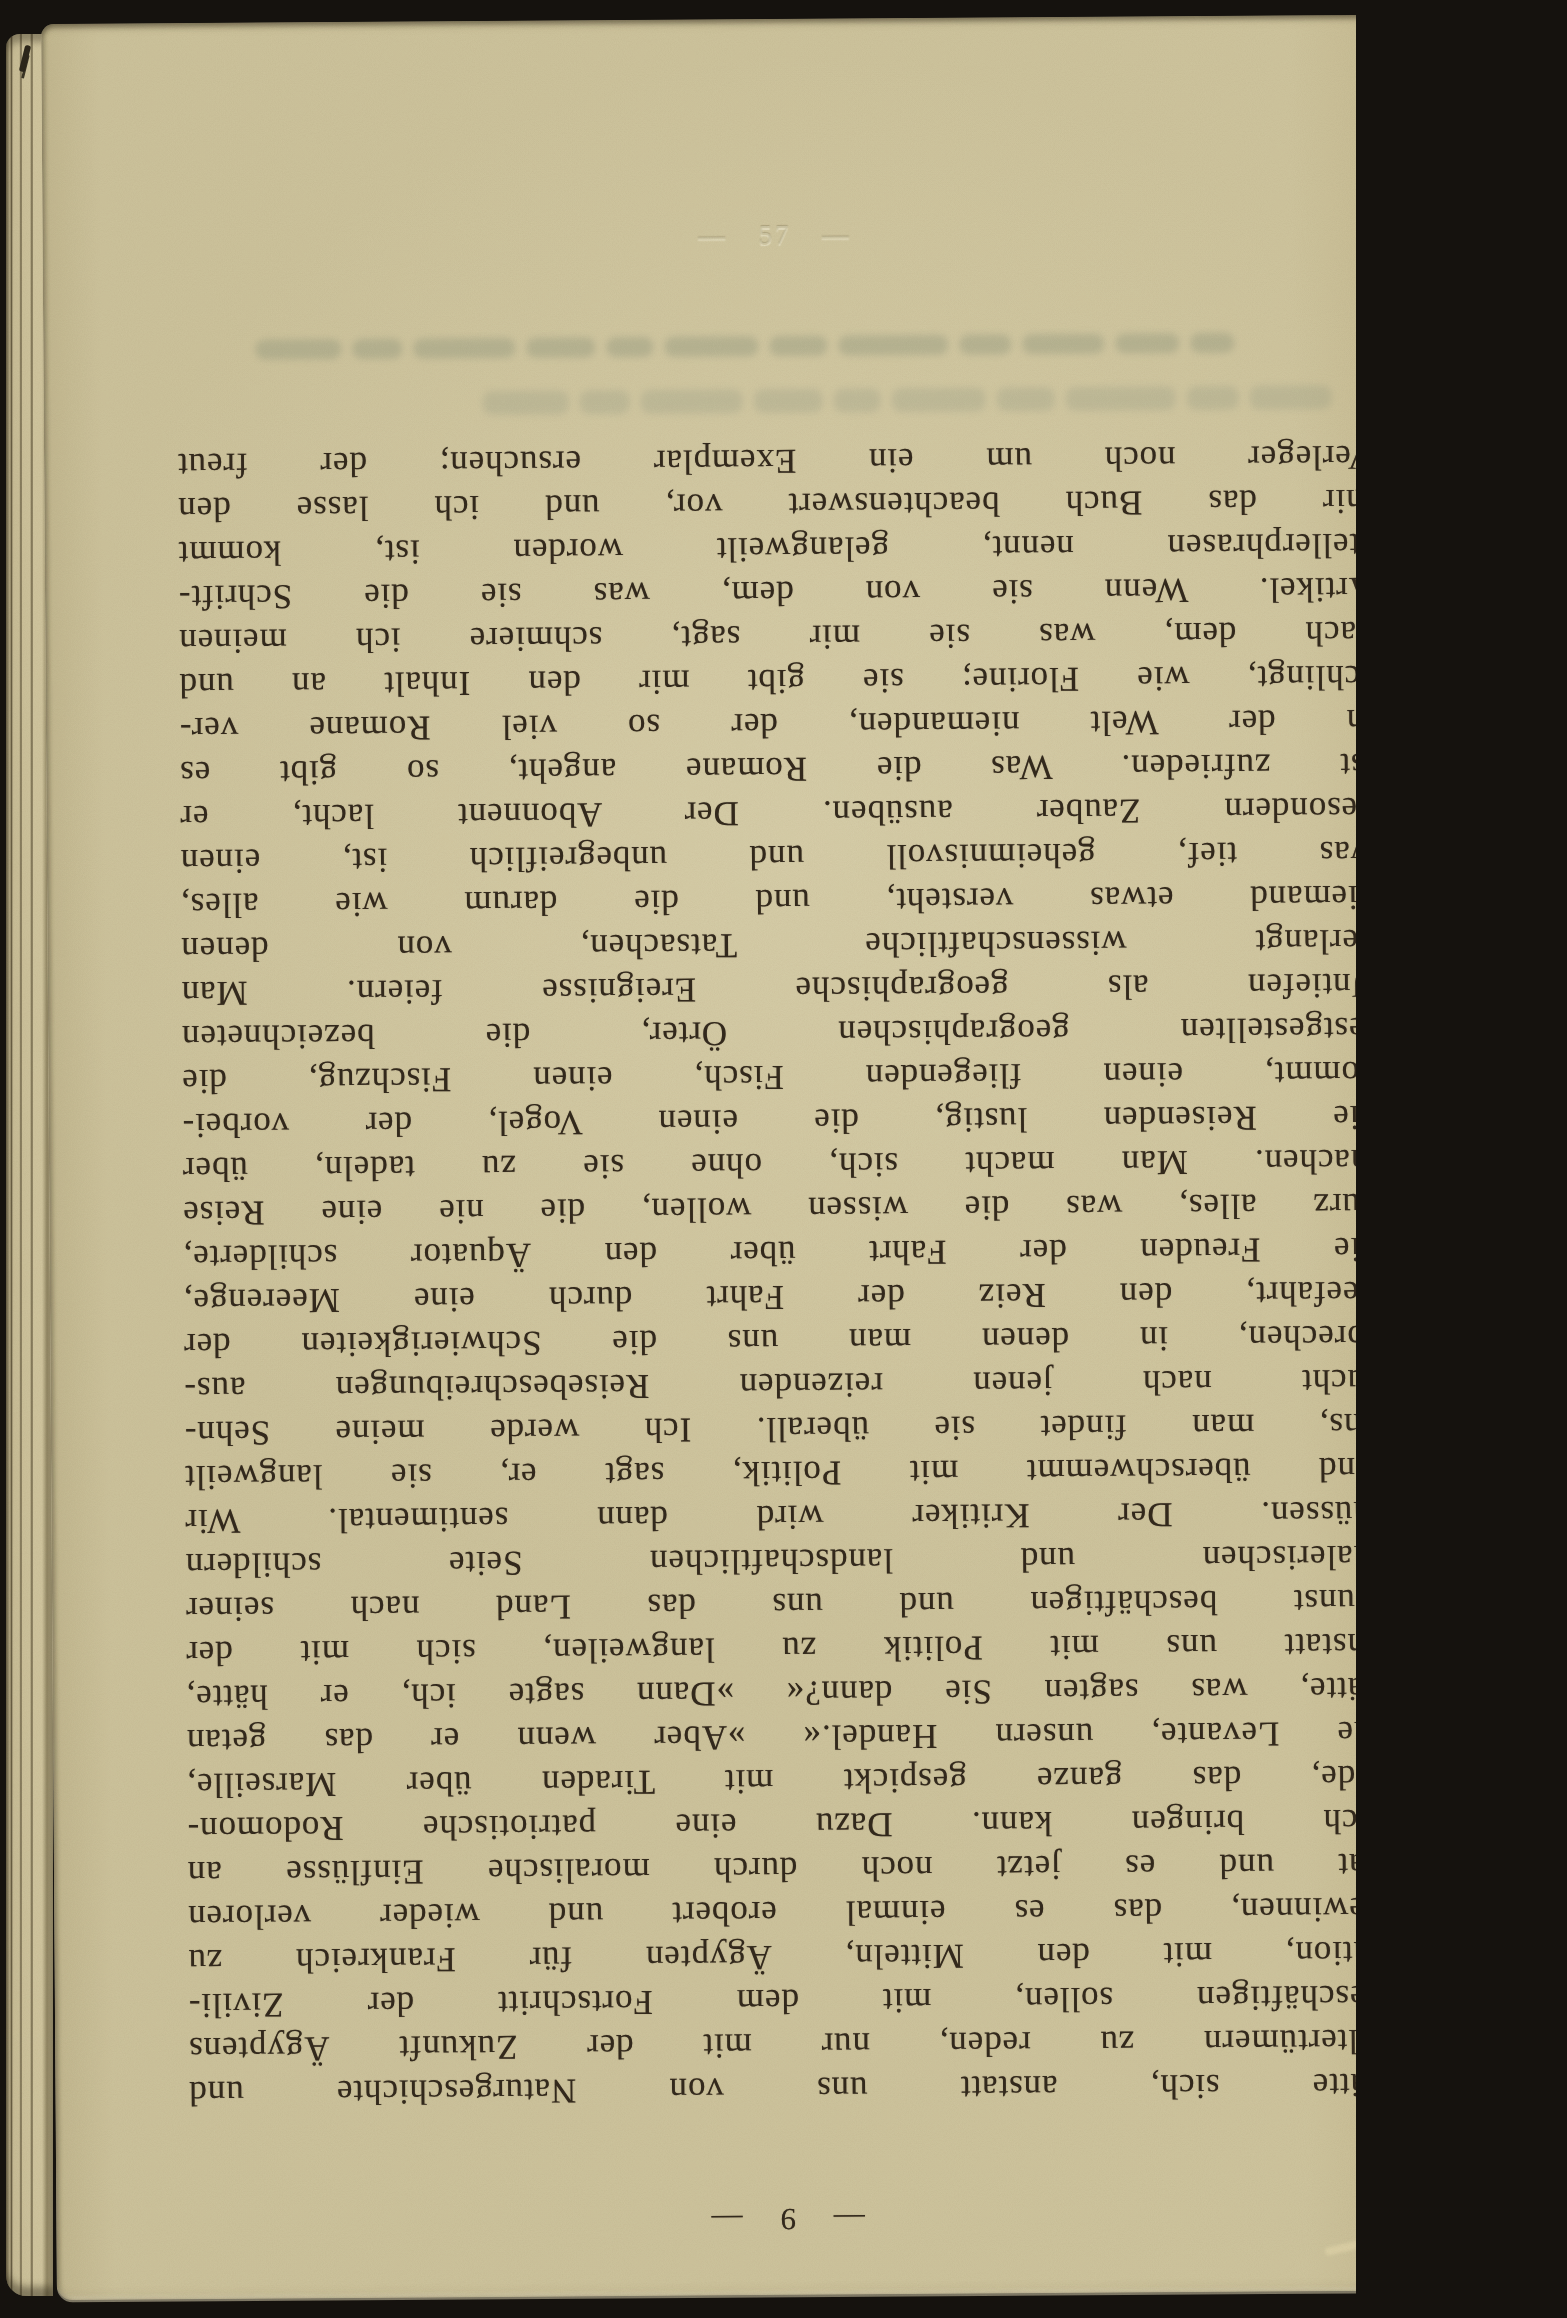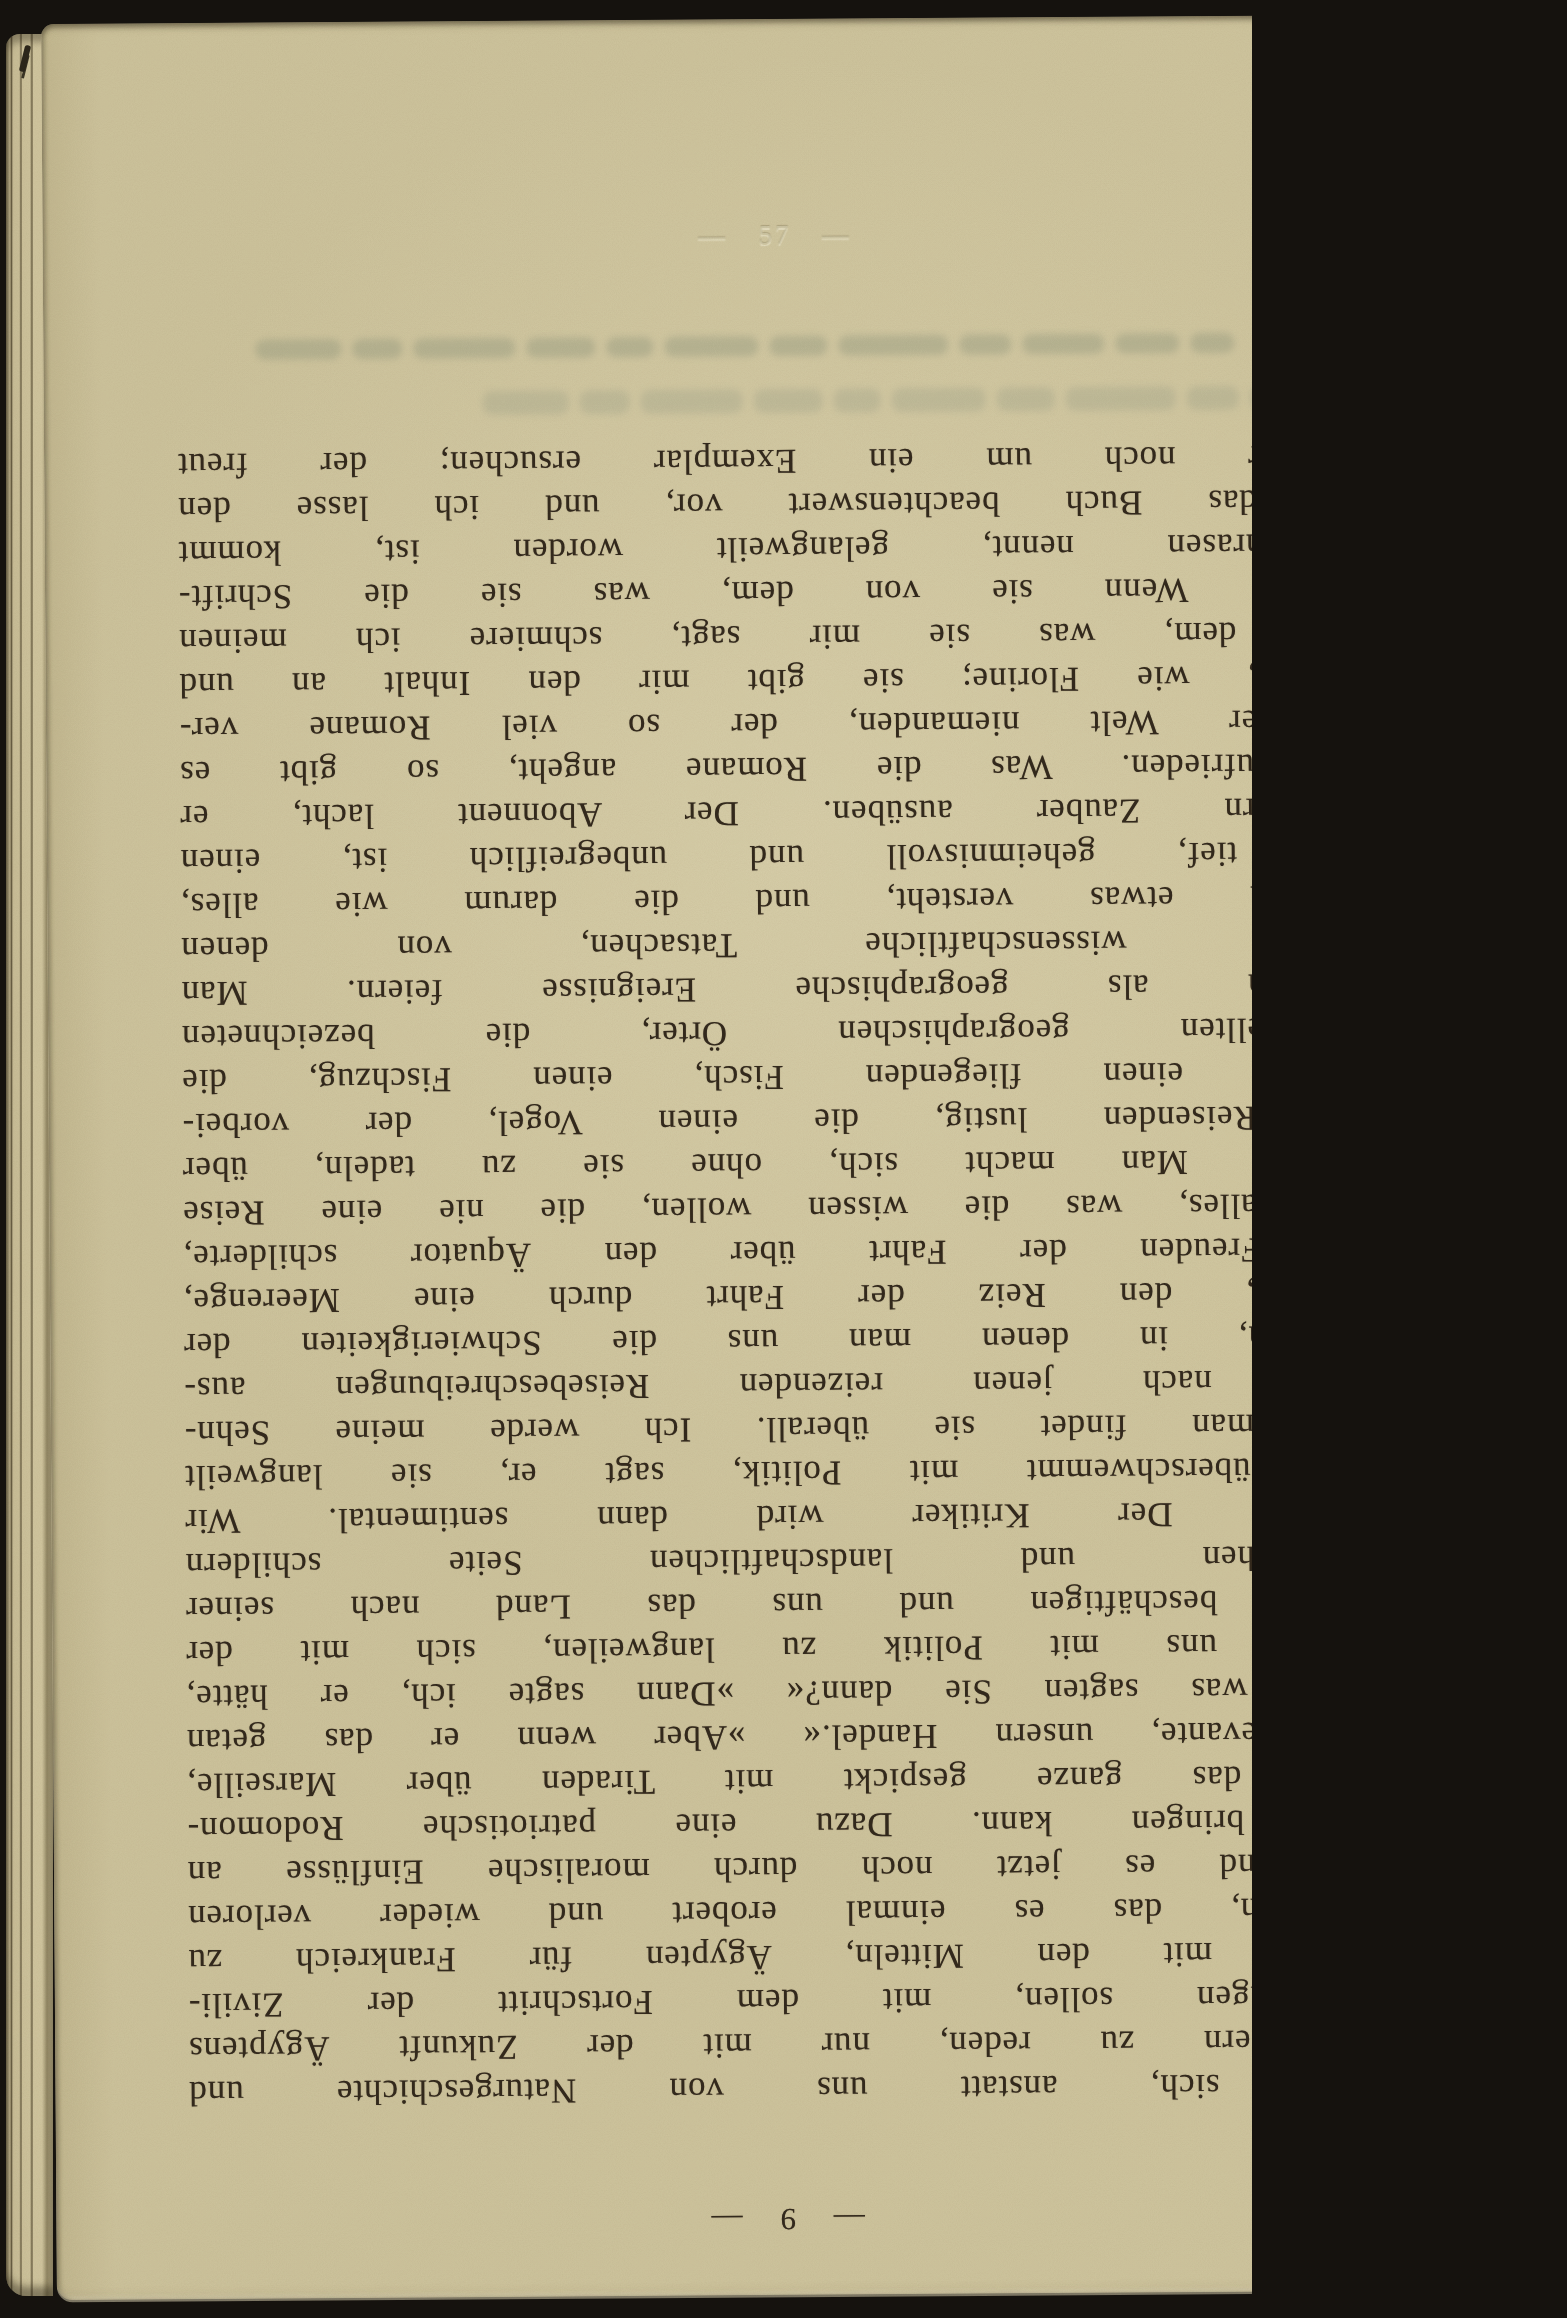--- a/index.html
+++ b/index.html
@@ -1,20 +1,20 @@
 <!DOCTYPE html>
 <html style="--background: #15120e; --paper: #cdc29b; --paper-light: #d6cca6; --facing-paper: #d8c998; --ink: #33291c; --gutter: #5e5134; --edge-line: #6d6246;font-size:12.5px"><head>
 <meta charset="utf-8">
 <style>
   :root{
     --background:#15120e; --paper:#cdc29b; --paper-light:#d6cca6;
     --facing-paper:#d8c998; --ink:#33291c; --gutter:#5e5134; --edge-line:#6d6246;
   }
   html,body{margin:0;padding:0;background:var(--background);}
-  #scene{position:relative;width:1252px;height:2319px;overflow:hidden;
+  #scene{position:relative;width:1356px;height:2319px;overflow:hidden;
          background:var(--background);font-family:"Liberation Serif","DejaVu Serif",serif;}
 
   
   .edge-stack{position:absolute;left:6.3px;top:34px;width:47px;height:2262px;
     background:linear-gradient(90deg,#8a7f5d 0px,#c6bb94 3.9px,var(--edge-line) 5.5px,#c9be97 7px,
                #cabf98 13.3px,var(--edge-line) 15px,#ccc19a 16.5px,#cec39c 24px,var(--edge-line) 26px,
                #d0c59e 27.4px,#d0c59e 36px,#958a66 41px,#c4b992 47px);
     border-radius:14px 0 0 20.4px;
     box-shadow:inset 0 7.8px 7.8px rgba(30,24,12,.35), inset 0 -9.4px 7.8px rgba(30,24,12,.4);}
 

